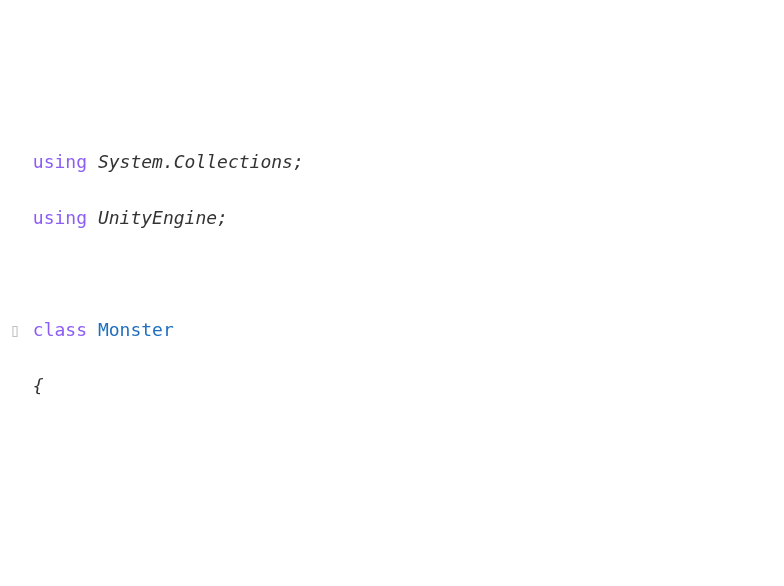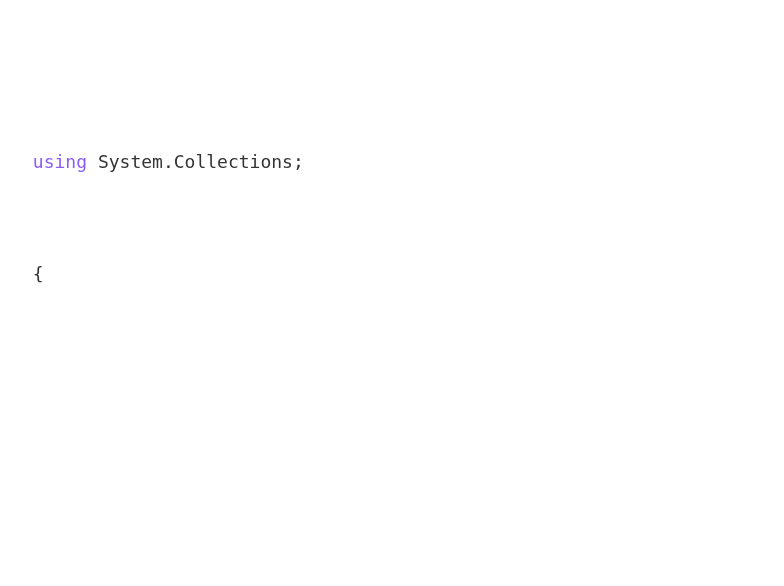--- a/index.html
+++ b/index.html
@@ -13,31 +13,33 @@
     white-space: pre;
   }
   .gutter {
     color: #c0c0c0;
     display: inline-block;
     width: 14px;
     text-align: center;
   }
   .kw     { color: #8b5cf6; }  
   .type   { color: #1e6fbf; }  
-  .punct  { color: #333333; }
+  .punct  { color: #333333; font-style: italic; }
   .line { display: block; }
 </style>
 </head>
 <body>
 
 
 
 <div>
 <span class="line"><span class="gutter"> </span> <span class="kw">using</span> <span class="punct">System.Collections;</span></span>
+<span class="line"><span class="gutter"> </span> <span class="kw">using</span> <span class="punct">UnityEngine;</span></span>
 <span class="line"><span class="gutter"> </span><span></span></span>
+<span class="line"><span class="gutter">▯</span> <span class="kw">class</span> <span class="type">Monster</span></span>
 <span class="line"><span class="gutter"> </span><span class="punct"> {</span></span>
 <span class="line"><span class="gutter"> </span><span></span></span>
 
 
 
 
 
 
 
 

